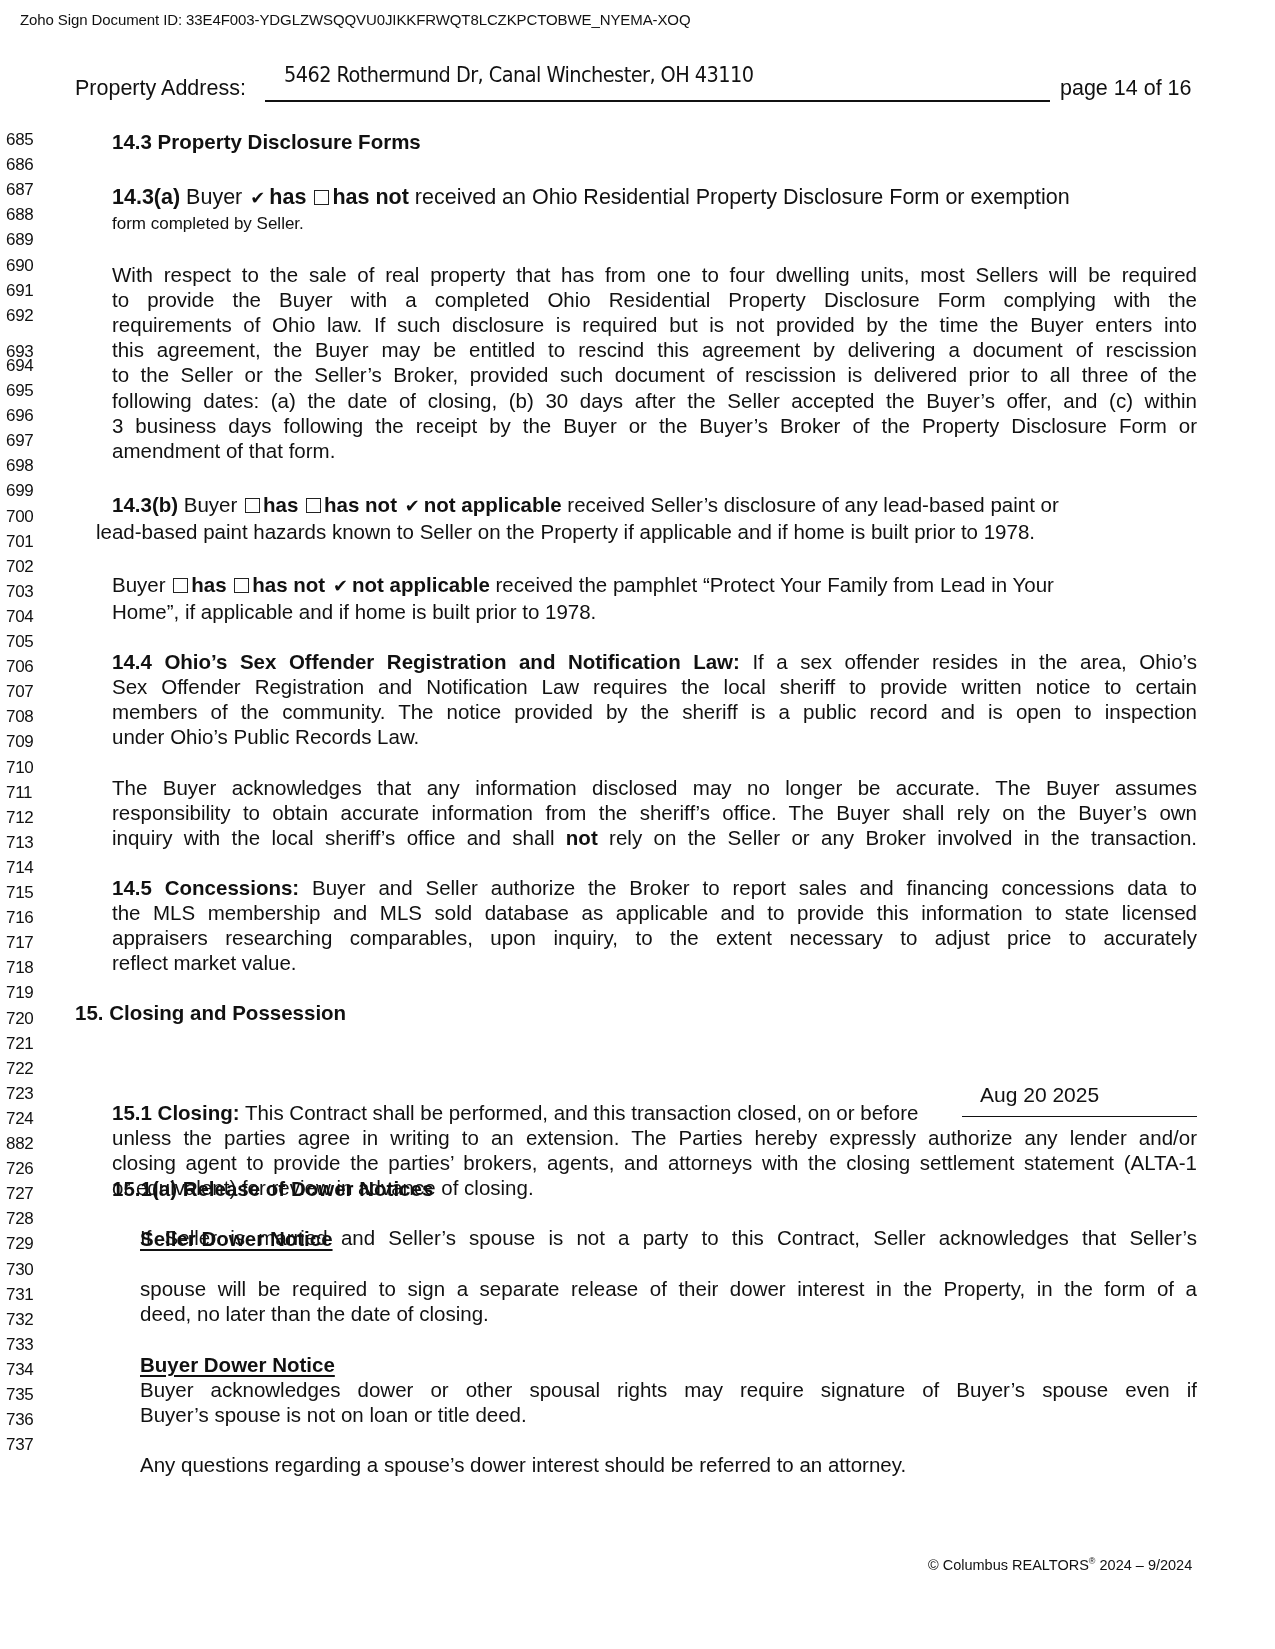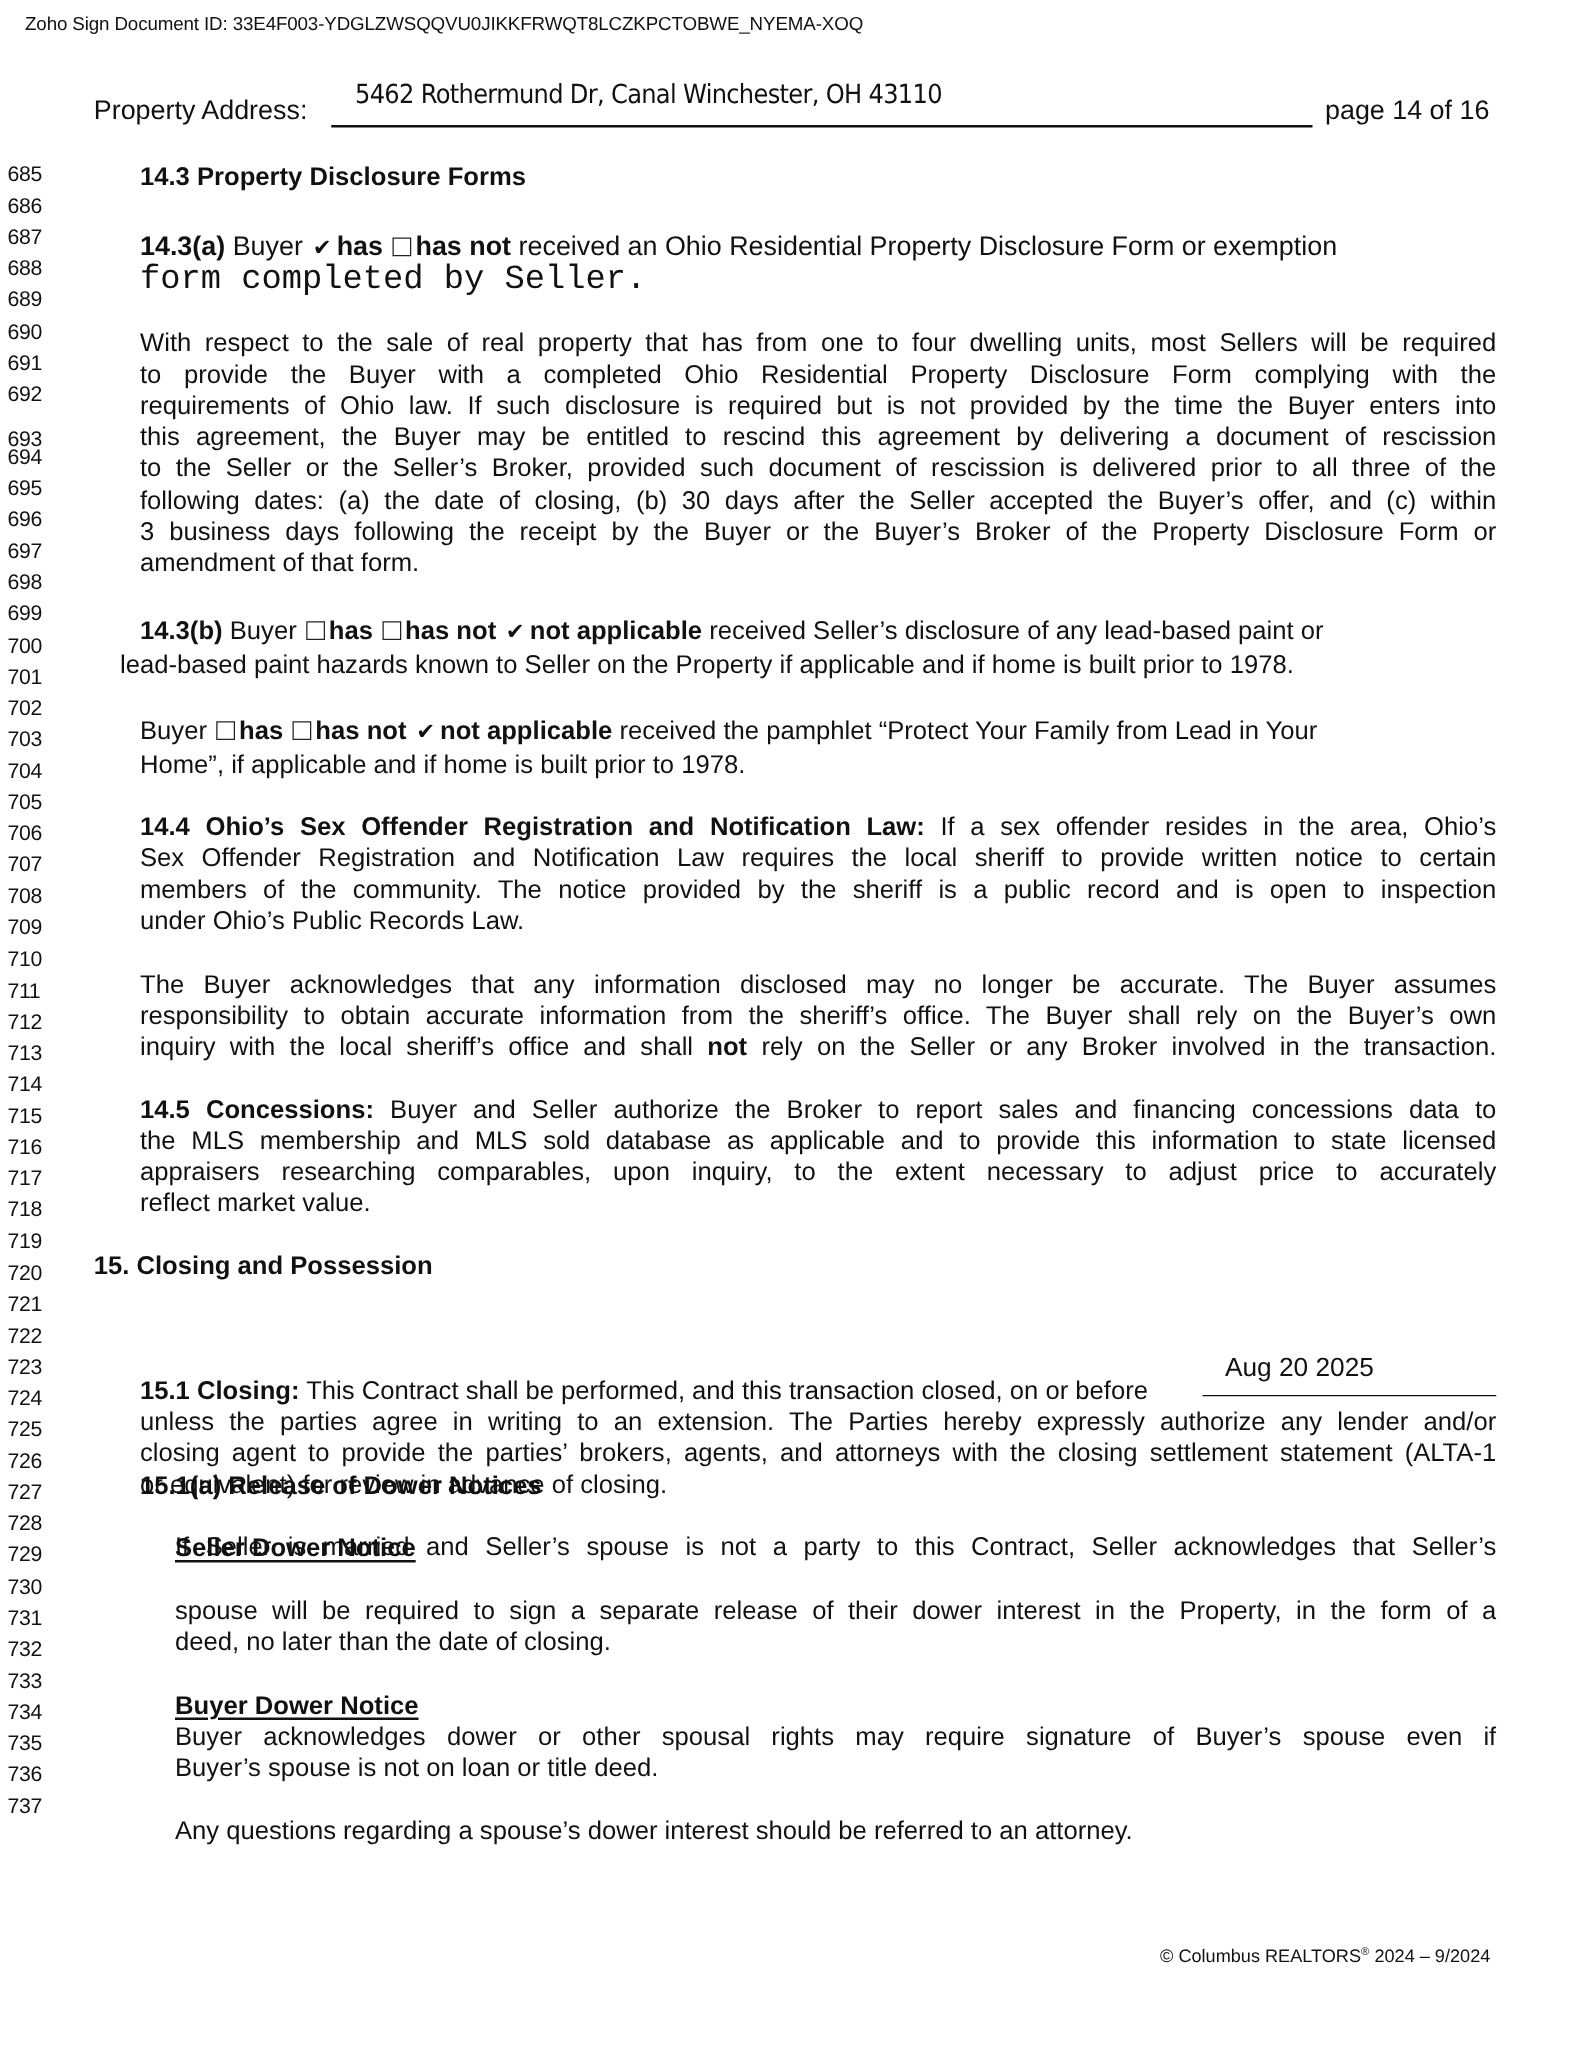--- a/index.html
+++ b/index.html
@@ -106,21 +106,21 @@
     <div class="ln" style="top: 883px;">715</div>
     <div class="ln" style="top: 908.1px;">716</div>
     <div class="ln" style="top: 933.2px;">717</div>
     <div class="ln" style="top: 958.3px;">718</div>
     <div class="ln" style="top: 983.4px;">719</div>
     <div class="ln" style="top: 1008.5px;">720</div>
     <div class="ln" style="top: 1033.6px;">721</div>
     <div class="ln" style="top: 1058.7px;">722</div>
     <div class="ln" style="top: 1083.8px;">723</div>
     <div class="ln" style="top: 1108.9px;">724</div>
-    <div class="ln" style="top: 1134px;">725</div>
+    <div class="ln" style="top: 1134px;">882</div>
     <div class="ln" style="top: 1159.1px;">726</div>
     <div class="ln" style="top: 1184.2px;">727</div>
     <div class="ln" style="top: 1209.3px;">728</div>
     <div class="ln" style="top: 1234.4px;">729</div>
     <div class="ln" style="top: 1259.5px;">730</div>
     <div class="ln" style="top: 1284.6px;">731</div>
     <div class="ln" style="top: 1309.7px;">732</div>
     <div class="ln" style="top: 1334.8px;">733</div>
     <div class="ln" style="top: 1359.9px;">734</div>
     <div class="ln" style="top: 1385px;">735</div>
@@ -130,21 +130,21 @@
 
 <div class="txt" style="left:112px;top:129px;"><b>14.3 Property Disclosure Forms</b></div>
 
 <div class="txt" style="left:112px;top:184px;font-size:21.5px;">
   <b>14.3(a)</b>
   <span>Buyer</span>
   <span class="chk">✔</span><b>has</b>
   <span class="box"></span><b>has not</b>
   <span>received an Ohio Residential Property Disclosure Form or exemption</span>
 </div>
-<div class="txt" style="left:112px;top:211px;font-size:27px;font-family:Liberation Mono, monospace;">form completed by Seller.</div>
+<div class="txt" style="left:112px;top:211px;font-size:17px;">form completed by Seller.</div>
 
 <div id="para-14-3">
     <div class="jl" style="left: 112px; top: 262px; width: 1085px;">With respect to the sale of real property that has from one to four dwelling units, most Sellers will be required</div>
     <div class="jl" style="left: 112px; top: 287.1px; width: 1085px;">to provide the Buyer with a completed Ohio Residential Property Disclosure Form complying with the</div>
     <div class="jl" style="left: 112px; top: 312.2px; width: 1085px;">requirements of Ohio law. If such disclosure is required but is not provided by the time the Buyer enters into</div>
     <div class="jl" style="left: 112px; top: 337.3px; width: 1085px;">this agreement, the Buyer may be entitled to rescind this agreement by delivering a document of rescission</div>
     <div class="jl" style="left: 112px; top: 362.4px; width: 1085px;">to the Seller or the Seller’s Broker, provided such document of rescission is delivered prior to all three of the</div>
     <div class="jl" style="left: 112px; top: 387.5px; width: 1085px;">following dates: (a) the date of closing, (b) 30 days after the Seller accepted the Buyer’s offer, and (c) within</div>
     <div class="jl" style="left: 112px; top: 412.6px; width: 1085px;">3 business days following the receipt by the Buyer or the Buyer’s Broker of the Property Disclosure Form or</div>
     <div class="txt" style="left: 112px; top: 437.7px;">amendment of that form.</div>

